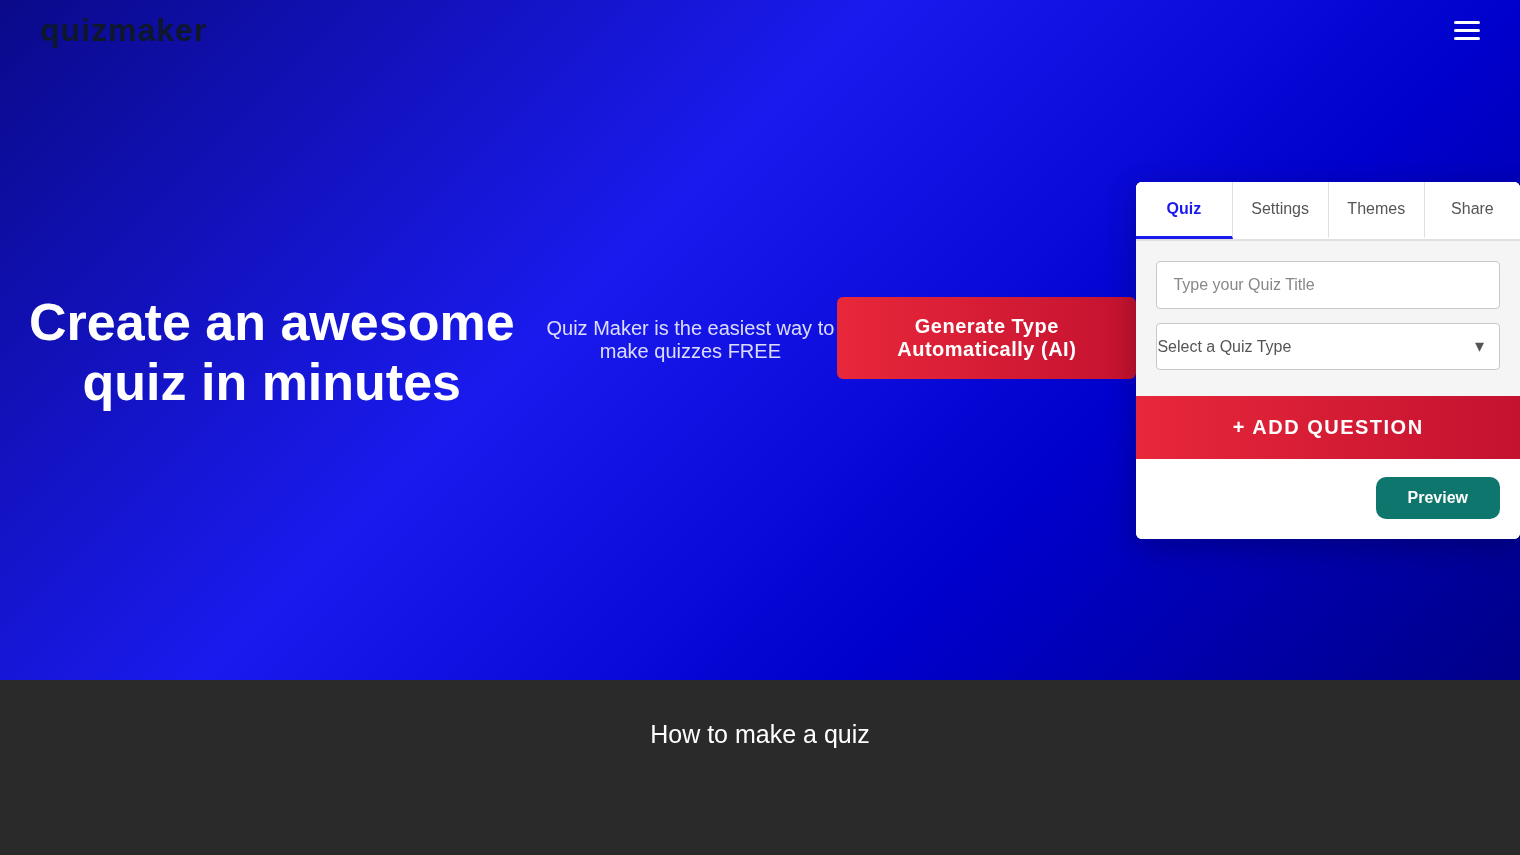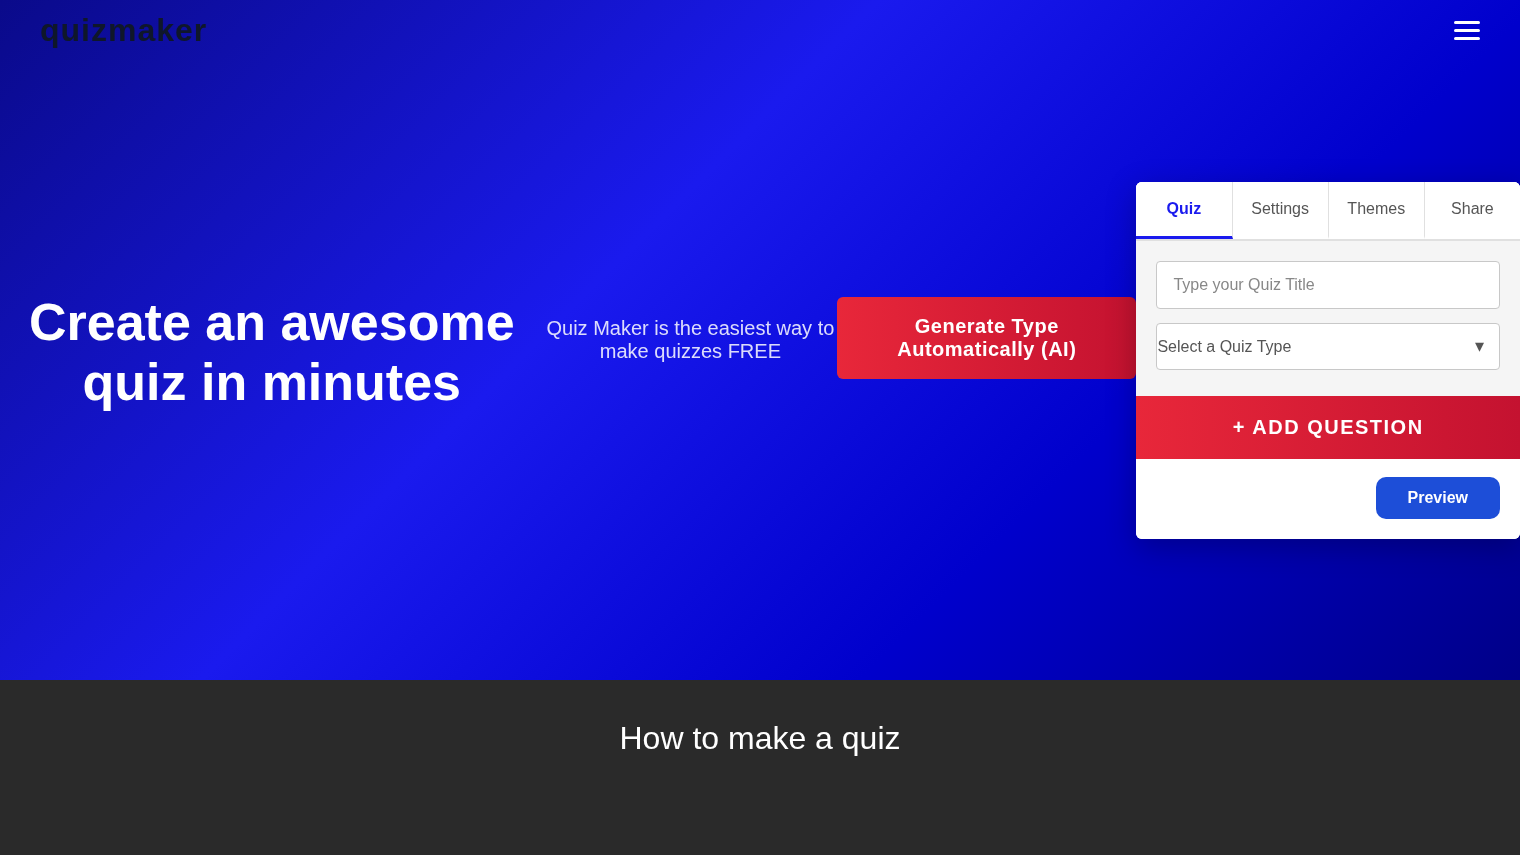--- a/index.html
+++ b/index.html
@@ -206,21 +206,21 @@
 
     
     .preview-area {
       padding: 18px 20px 20px 20px;
       display: flex;
       justify-content: flex-end;
       background: white;
     }
 
     .preview-btn {
-      background: #1d4ed8;
+      background: #0f766e;
       color: white;
       border: none;
       padding: 12px 32px;
       font-size: 16px;
       font-weight: 600;
       border-radius: 10px;
       cursor: pointer;
     }
 
     
@@ -228,21 +228,21 @@
       background: #2a2a2a;
       min-height: 175px;
       display: flex;
       flex-direction: column;
       align-items: center;
       padding: 40px 40px 20px 40px;
     }
 
     .how-to-title {
       color: white;
-      font-size: 32px;
+      font-size: 25px;
       font-weight: 400;
       margin-bottom: 36px;
       text-align: center;
     }
   </style>
 </head>
 <body>
 
 <div class="header">
   <div class="logo">

